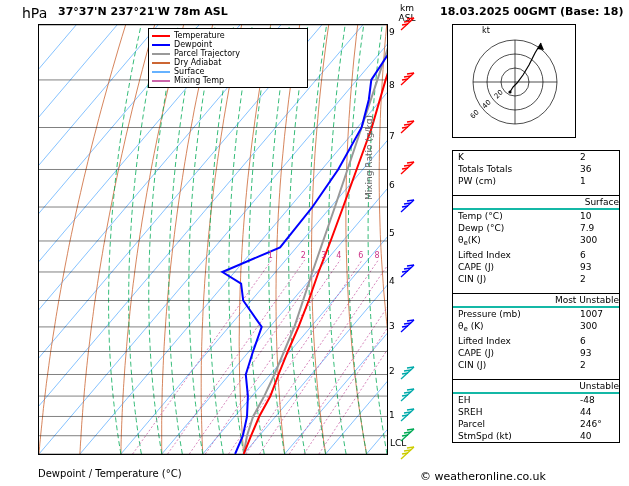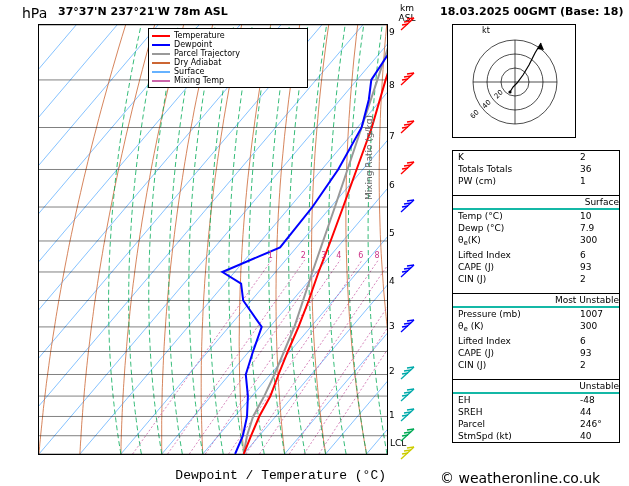--- a/index.html
+++ b/index.html
@@ -10,21 +10,21 @@
   }
   .abs{position:absolute;}
   
   #hdr-hpa{left:22px;top:5px;font-size:14px;}
   #hdr-title{left:58px;top:5px;font-size:11px;font-weight:bold;letter-spacing:0px;}
   #hdr-km{left:395px;top:3px;font-size:9px;text-align:center;width:24px;line-height:10px;}
   #hdr-date{left:440px;top:5px;font-size:11px;font-weight:bold;}
   
   #plot{left:38px;top:24px;width:348px;height:429px;border:1px solid #000;overflow:hidden;background:#fff;}
   #plot svg{display:block;}
-  #xaxis-title{left:38px;top:468px;width:348px;text-align:right;font-size:13px;font-family:Liberation Mono, monospace;}
+  #xaxis-title{left:38px;top:468px;width:348px;text-align:left;font-size:10px;}
   
   .kmtick{position:absolute;left:389px;transform:translateY(-50%);font-size:9px;}
   #mixing-label{
     position:absolute;left:364px;top:200px;transform:rotate(-90deg);
     transform-origin:left top;font-size:9px;color:#666;white-space:nowrap;
   }
   
   #legend{left:148px;top:28px;width:152px;background:#fff;border:1px solid #000;padding:2px 3px;font-size:8px;line-height:10px;}
   #legend .row{display:flex;align-items:center;height:9px;}
   #legend .sw{width:18px;height:0;border-top:2px solid #000;margin-right:4px;flex:none;}
@@ -32,21 +32,21 @@
   #hodo{left:452px;top:24px;width:122px;height:112px;border:1px solid #000;background:#fff;}
   #hodo-kt{left:458px;top:26px;font-size:8px;margin-left:24px;}
   
   #ptable{left:452px;top:150px;width:166px;border:1px solid #000;background:#fff;font-size:9px;}
   #ptable .sec{text-align:right;border-top:1px solid #000;border-bottom:2px solid #14b8a6;line-height:12px;margin-top:8px;}
   #ptable .r{display:flex;justify-content:space-between;padding:0 5px;line-height:12px;}
   #ptable .r span:first-child{white-space:nowrap;}
   #ptable .r span:last-child{min-width:34px;text-align:left;}
   .sub{font-size:7px;vertical-align:-2px;}
   
-  #footer{left:440px;top:470px;font-size:14px;}
+  #footer{left:420px;top:470px;font-size:11px;}
   
   #lcl{left:390px;top:438px;font-size:9px;}
   .barb{position:absolute;left:398px;}
 </style>
 </head>
 <body>
 
 <div class="abs" id="hdr-hpa">hPa</div>
 <div class="abs" id="hdr-title">37°37'N 237°21'W  78m ASL</div>
 <div class="abs" id="hdr-km">

